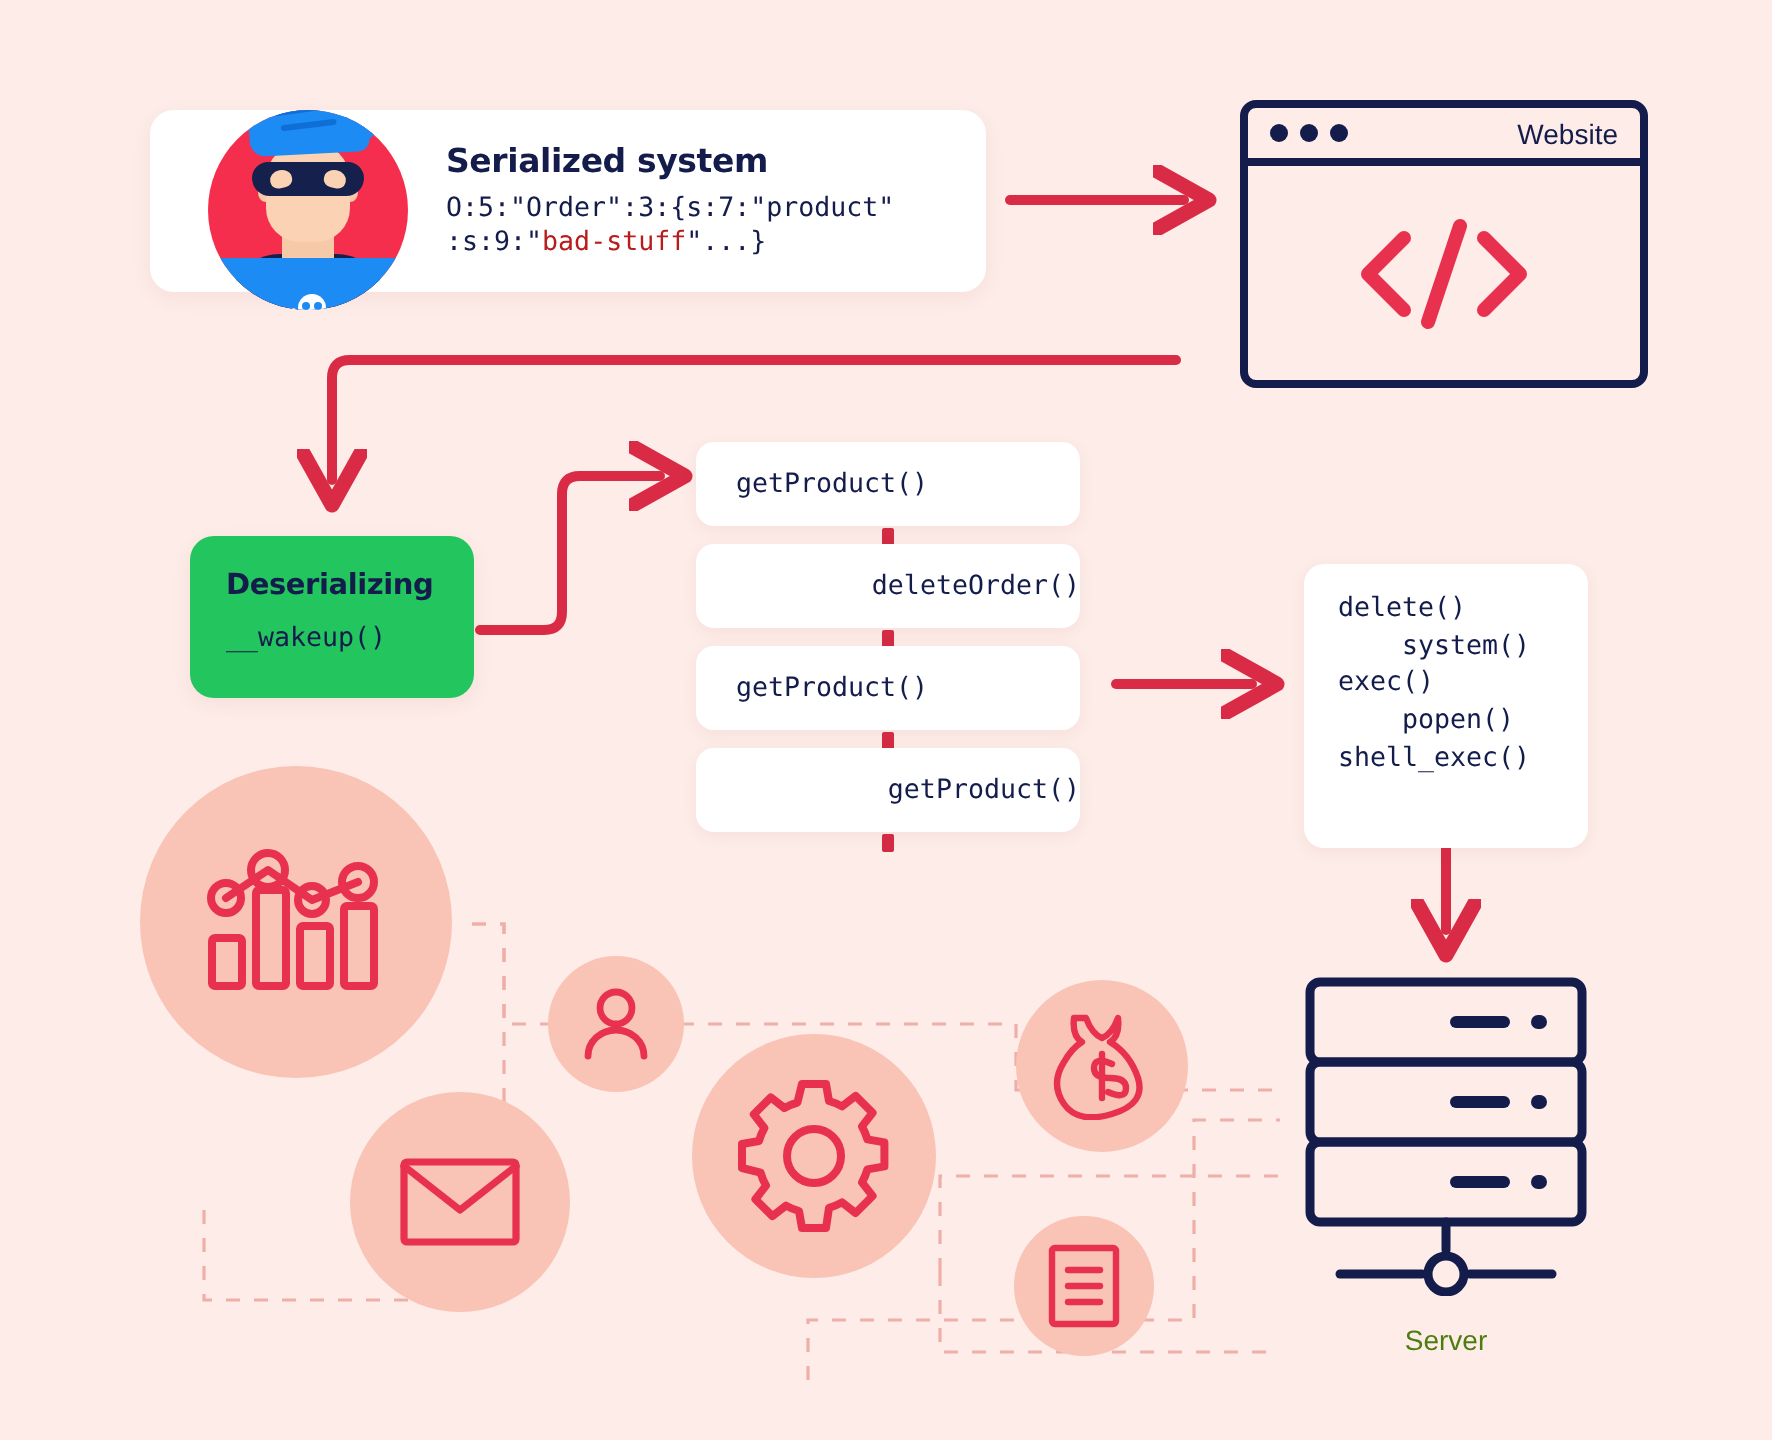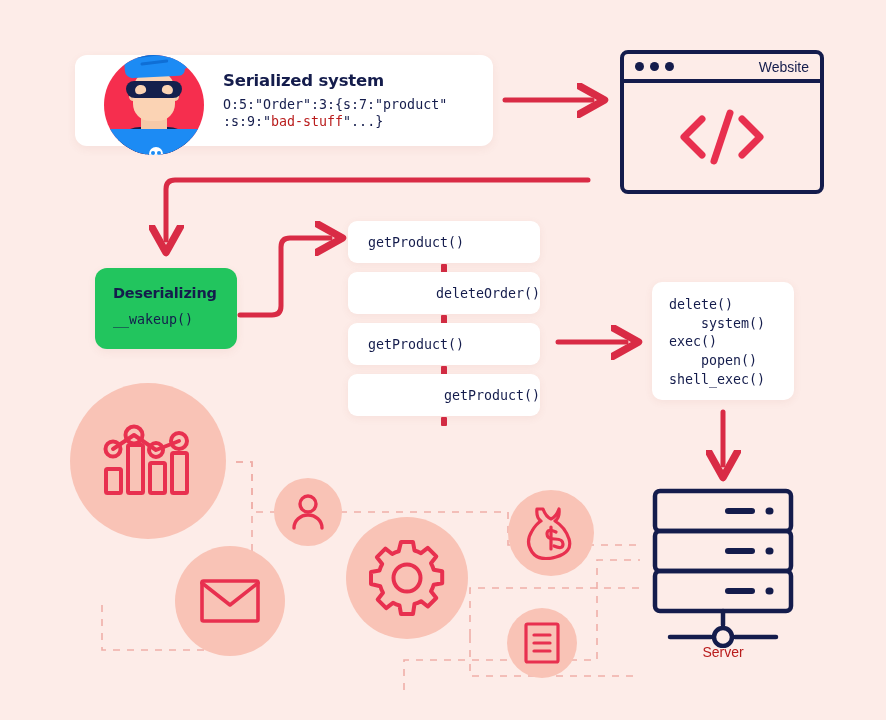--- a/index.html
+++ b/index.html
@@ -132,36 +132,36 @@
     font-size:13.3px;color:#141C4C;box-sizing:border-box;
   }
   .mbox.left{justify-content:flex-start;padding-left:20px;}
   .mbox.right{justify-content:flex-end;align-items:center;}
   .mconn{
     left:441px;width:6px;height:9px;background:#D22B43;border-radius:1px;
   }
 
   
   .card-funcs{
-    left:652px;top:282px;width:142px;height:118px;
+    left:652px;top:282px;width:142px;height:142px;
     background:#fff;border-radius:10px;
     box-shadow:0 2px 8px rgba(150,70,60,.07);
   }
   .funcs-code{
     position:absolute;left:17px;top:14px;
     font-family:"DejaVu Sans Mono","Liberation Mono",monospace;
     font-size:13.3px;line-height:18.7px;color:#141C4C;
     white-space:pre;
   }
 
   
   .server-wrap{left:652px;top:488px;width:142px;height:190px;}
   .srv-label{
-    position:absolute;left:0;top:156px;width:142px;text-align:center;
-    font-family:"Liberation Sans",sans-serif;font-size:14px;color:#b91c1c;
+    position:absolute;left:0;top:174px;width:142px;text-align:center;
+    font-family:"Liberation Sans",sans-serif;font-size:14px;color:#4d7c0f;
   }
 
   
   .circ{border-radius:50%;background:#F9C3B6;display:flex;align-items:center;justify-content:center;}
   .c-chart{left:70px;top:383px;width:156px;height:156px;}
   .c-user {left:274px;top:478px;width:68px;height:68px;}
   .c-mail {left:175px;top:546px;width:110px;height:110px;}
   .c-gear {left:346px;top:517px;width:122px;height:122px;}
   .c-money{left:508px;top:490px;width:86px;height:86px;}
   .c-doc  {left:507px;top:608px;width:70px;height:70px;}

